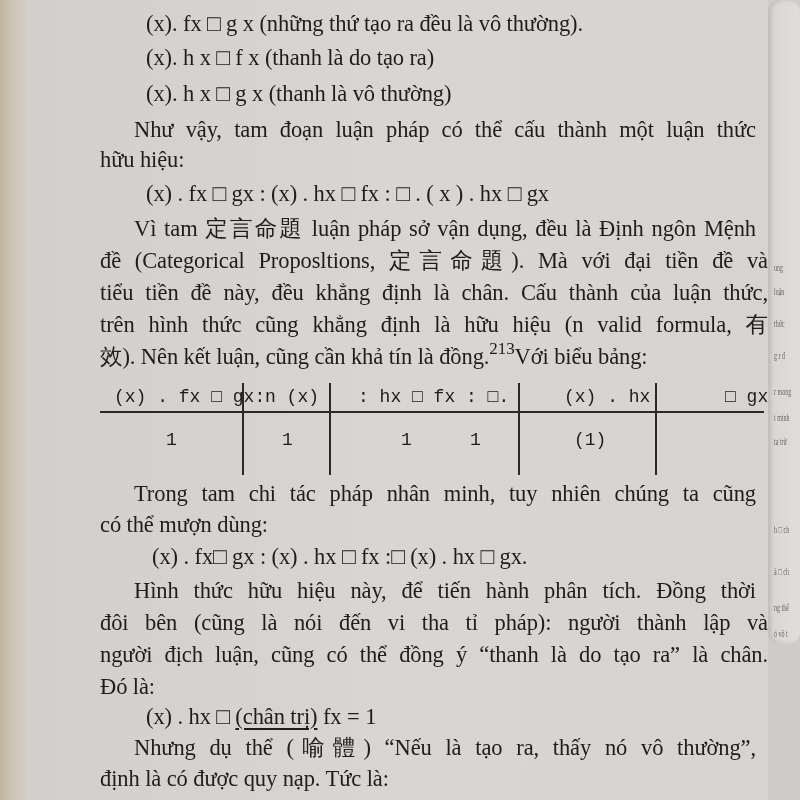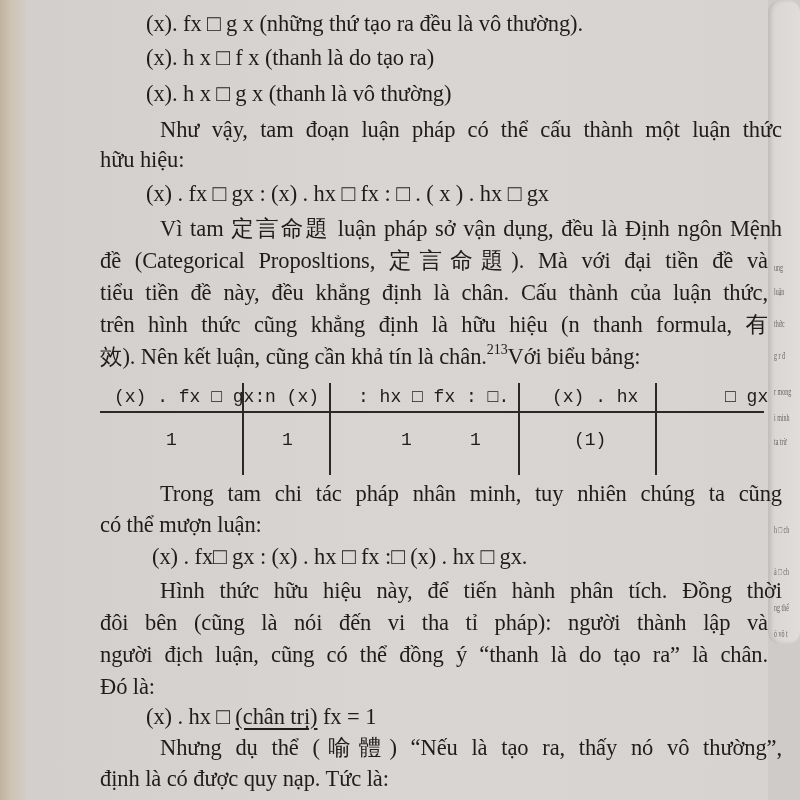--- a/index.html
+++ b/index.html
@@ -57,23 +57,23 @@
       font-size: 22.5px;
       white-space: nowrap;
       line-height: 1;
       letter-spacing: -0.1px;
     }
     .justify {
       width: 668px;
       text-align: justify;
       text-align-last: justify;
     }
-    .indent-line { left: 60px; width: 622px; }
+    .indent-line { left: 34px; width: 622px; }
     .formula { left: 46px; }
-    sup { font-size: 14px; vertical-align: 10px; line-height: 0; }
+    sup { font-size: 17px; vertical-align: 10px; line-height: 0; }
     .underline { text-decoration: underline; text-underline-offset: 4px; }
     .table {
       position: absolute;
       left: 100px;
       top: 383px;
       width: 664px;
       height: 92px;
       font-family: Liberation Mono, monospace;
     }
     .table .hline {
@@ -121,27 +121,27 @@
   <div class="line formula" style="top:47px">(x). h x □ f x (thanh là do tạo ra)</div>
   <div class="line formula" style="top:83px">(x). h x □ g x (thanh là vô thường)</div>
 
   <div class="line justify indent-line" style="top:119px">Như vậy, tam đoạn luận pháp có thể cấu thành một luận thức</div>
   <div class="line" style="top:149px">hữu hiệu:</div>
   <div class="line formula" style="top:183px">(x) . fx □ gx : (x) . hx □ fx : □ . ( x ) . hx □ gx</div>
 
   <div class="line justify indent-line" style="top:218px">Vì tam 定言命題 luận pháp sở vận dụng, đều là Định ngôn Mệnh</div>
   <div class="line justify" style="top:250px">đề (Categorical Proposltions, 定言命題). Mà với đại tiền đề và</div>
   <div class="line justify" style="top:282px">tiểu tiền đề này, đều khẳng định là chân. Cấu thành của luận thức,</div>
-  <div class="line justify" style="top:314px">trên hình thức cũng khẳng định là hữu hiệu (n thanh formula, 有</div>
+  <div class="line justify" style="top:314px">trên hình thức cũng khẳng định là hữu hiệu (n valid formula, 有</div>
   <div class="line" style="top:346px">
-    <span>效). Nên kết luận, cũng cần khả tín là chân.</span><sup>213</sup><span>Với biểu bảng:</span>
+    <span>效). Nên kết luận, cũng cần khả tín là đồng.</span><sup>213</sup><span>Với biểu bảng:</span>
   </div>
 
   <div class="line justify indent-line" style="top:483px">Trong tam chi tác pháp nhân minh, tuy nhiên chúng ta cũng</div>
-  <div class="line" style="top:514px">có thể mượn luận:</div>
+  <div class="line" style="top:514px">có thể mượn dùng:</div>
   <div class="line" style="top:546px; left:52px">(x) . fx□  gx : (x) . hx □ fx :□  (x) . hx □ gx.</div>
 
   <div class="line justify indent-line" style="top:580px">Hình thức hữu hiệu này, để tiến hành phân tích. Đồng thời</div>
   <div class="line justify" style="top:612px">đôi bên (cũng là nói đến vi tha tỉ pháp): người thành lập và</div>
   <div class="line justify" style="top:644px">người địch luận, cũng có thể đồng ý “thanh là do tạo ra” là chân.</div>
   <div class="line" style="top:676px">Đó là:</div>
 
   <div class="line formula" style="top:706px">
     <span>(x) . hx □ </span><span class="underline">(chân trị)</span><span> fx = 1</span>
   </div>
@@ -152,21 +152,21 @@
 <div class="table">
   <div class="hline"></div>
   <div class="vline" style="left:142px"></div>
   <div class="vline" style="left:229px"></div>
   <div class="vline" style="left:418px"></div>
   <div class="vline" style="left:555px"></div>
 
   <div class="cell" style="left:14px; top:5px">(x) . fx □ gx:</div>
   <div class="cell" style="left:165px; top:5px">n (x)</div>
   <div class="cell" style="left:258px; top:5px">: hx □ fx  :  □.</div>
-  <div class="cell" style="left:452px; top:5px">(x) . hx</div>
+  <div class="cell" style="left:464px; top:5px">(x) . hx</div>
   <div class="cell" style="left:625px; top:5px">□ gx</div>
 
   <div class="cell" style="left:66px; top:48px">1</div>
   <div class="cell" style="left:182px; top:48px">1</div>
   <div class="cell" style="left:301px; top:48px">1</div>
   <div class="cell" style="left:370px; top:48px">1</div>
   <div class="cell" style="left:474px; top:48px">(1)</div>
 </div>
 
 </body></html>

